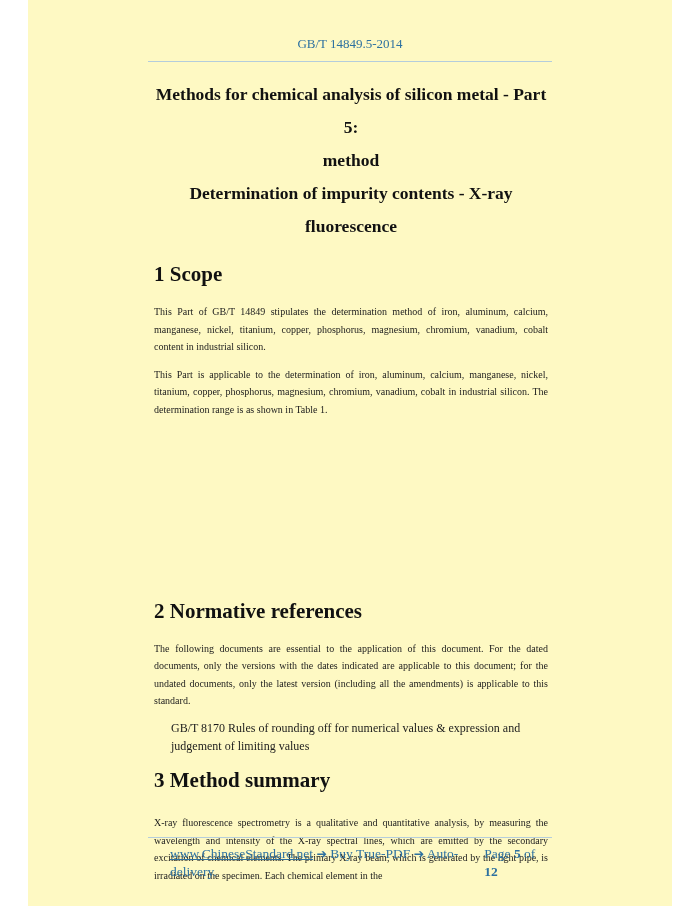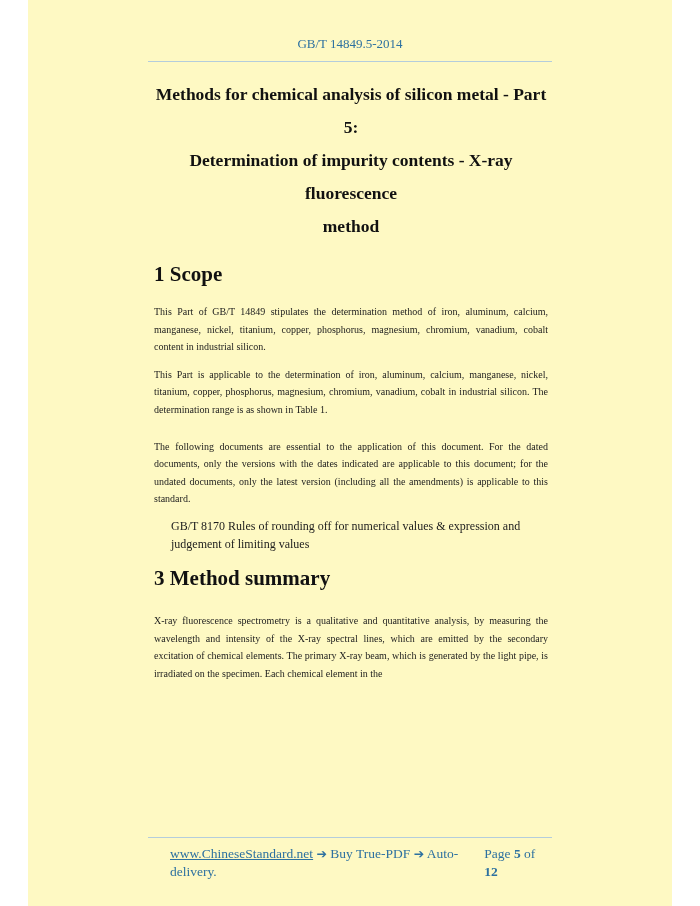--- a/index.html
+++ b/index.html
@@ -100,28 +100,29 @@
 
 <div class="page" style="--accent: #2d71a0; --rule: #b4cddc;">
 
   <div class="header-text">GB/T 14849.5-2014</div>
   <div class="rule header-rule"></div>
 
   <div class="content">
 
     <div class="doc-title">
       <div>Methods for chemical analysis of silicon metal - Part 5:</div>
+      <div>method</div>
       <div>Determination of impurity contents - X-ray fluorescence</div>
-      <div>method</div>
     </div>
 
     <div class="section-heading h-scope">1 Scope</div>
     <div class="para p-scope-1">This Part of GB/T 14849 stipulates the determination method of iron, aluminum, calcium, manganese, nickel, titanium, copper, phosphorus, magnesium, chromium, vanadium, cobalt content in industrial silicon.</div>
     <div class="para p-scope-2">This Part is applicable to the determination of iron, aluminum, calcium, manganese, nickel, titanium, copper, phosphorus, magnesium, chromium, vanadium, cobalt in industrial silicon. The determination range is as shown in Table 1.</div>
 
+    <div class="section-heading h-normative">2 Normative references</div>
     <div class="para p-normative">The following documents are essential to the application of this document. For the dated documents, only the versions with the dates indicated are applicable to this document; for the undated documents, only the latest version (including all the amendments) is applicable to this standard.</div>
     <div class="reference">GB/T 8170 Rules of rounding off for numerical values &amp; expression and judgement of limiting values</div>
 
     <div class="section-heading h-method">3 Method summary</div>
     <div class="para p-method">X-ray fluorescence spectrometry is a qualitative and quantitative analysis, by measuring the wavelength and intensity of the X-ray spectral lines, which are emitted by the secondary excitation of chemical elements. The primary X-ray beam, which is generated by the light pipe, is irradiated on the specimen. Each chemical element in the</div>
 
   </div>
 
   <div class="rule footer-rule"></div>
 

